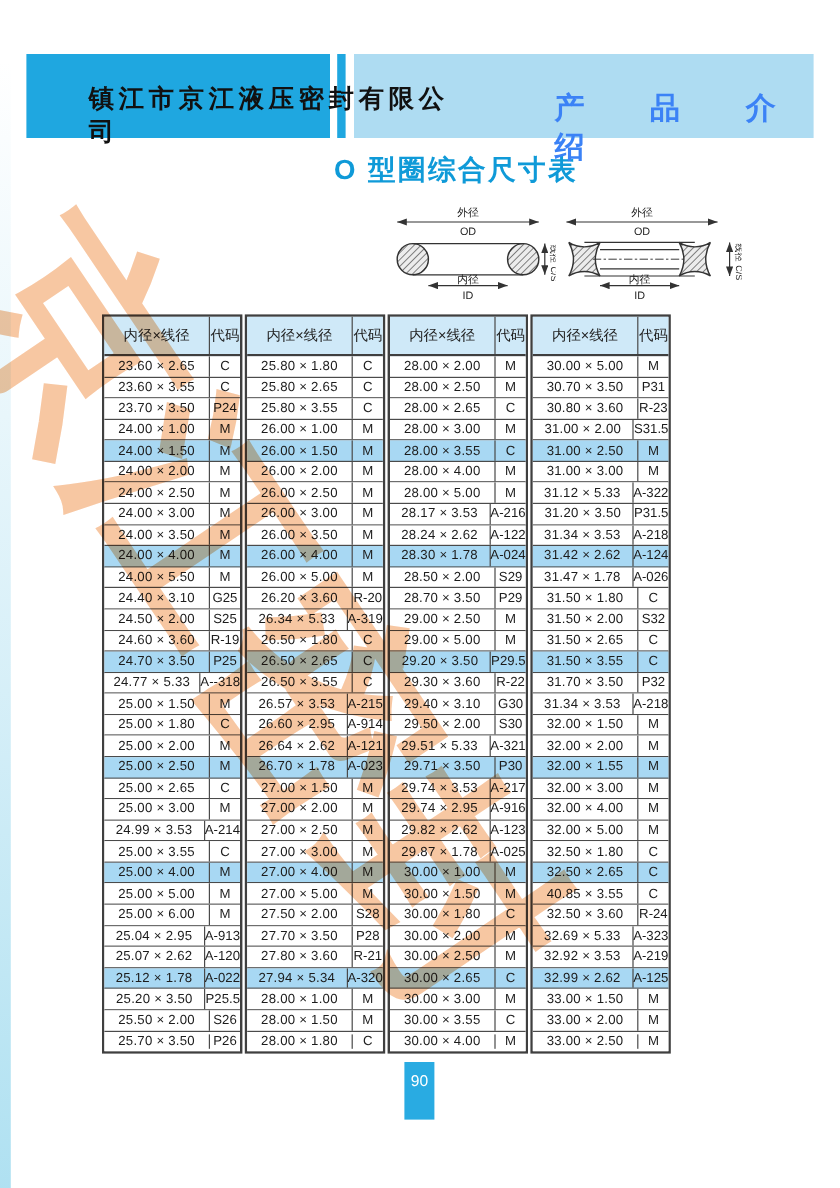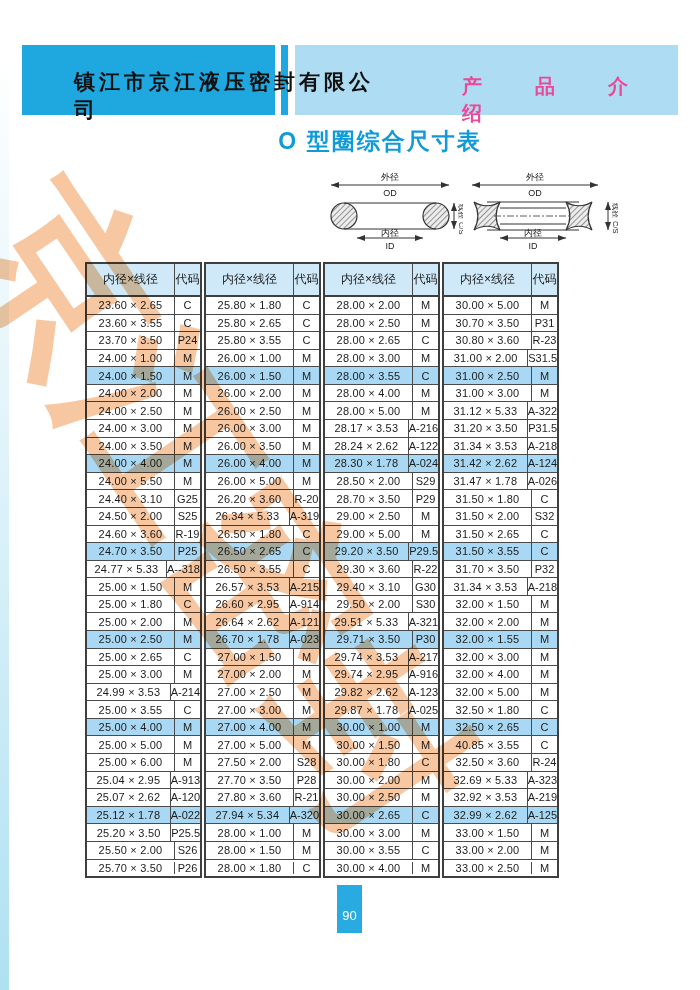--- a/index.html
+++ b/index.html
@@ -8,21 +8,21 @@
   
   .edge-shade{position:absolute;left:0;top:50px;width:9px;height:940px;
     background:linear-gradient(to bottom,rgba(170,220,240,0) 0%,rgba(140,210,235,.35) 55%,rgba(110,200,230,.55) 100%);}
   
   .bar-dark{position:absolute;left:22px;top:45px;width:253px;height:70px;background:#1fa7e0;}
   .bar-stripe{position:absolute;left:281px;top:45px;width:7px;height:70px;background:#1fa7e0;}
   .bar-light{position:absolute;left:295px;top:45px;width:383px;height:70px;background:#aedcf2;}
   .company{position:absolute;left:74px;top:68px;width:320px;font-family:"DejaVu Serif",serif;
     font-size:21px;font-weight:bold;color:#111;letter-spacing:4px;z-index:3;}
   .section-ttl{position:absolute;left:462px;top:73px;font-family:"DejaVu Serif",serif;
-    font-size:20px;font-weight:bold;color:#ec4899;letter-spacing:23px;z-index:3;}
+    font-size:25px;font-weight:bold;color:#3b82f6;letter-spacing:23px;z-index:3;}
   .page-title{position:absolute;left:0;top:126px;width:700px;text-align:center;
     font-size:23px;font-weight:bold;color:#0f9ad8;letter-spacing:2px;margin-left:30px;}
   
   .info{position:absolute;left:85px;top:163px;font-size:12.5px;color:#1a1a1a;line-height:17.5px;}
   .info .ind{padding-left:63px;}
   
   .diag1{position:absolute;left:328px;top:170px;}
   .diag2{position:absolute;left:466px;top:170px;}
   
   .tablewrap{position:absolute;left:85px;top:262px;width:538px;height:616px;display:flex;gap:2px;}
@@ -37,21 +37,21 @@
   .td{display:flex;align-items:center;justify-content:center;font-size:11px;color:#1c1c1c;white-space:nowrap;}
   .td.size{width:87px;border-right:1px solid #4a4a4a;letter-spacing:.2px;}
   .td.code{flex:1;}
   
   .wm{position:absolute;left:85px;top:150px;z-index:20;pointer-events:none;
     font-family:"DejaVu Serif",serif;font-weight:bold;font-size:185px;line-height:1;
     color:#f6bd92;opacity:.85;mix-blend-mode:multiply;white-space:nowrap;
     transform:rotate(56deg);transform-origin:0 0;}
   
   .pagebadge{position:absolute;left:337px;top:885px;width:25px;height:48px;background:#29abe2;
-    color:#fff;font-size:13px;text-align:center;padding-top:23px;box-sizing:border-box;}
+    color:#fff;font-size:13px;text-align:center;padding-top:8px;box-sizing:border-box;}
   svg text{font-family:"Liberation Sans",sans-serif;}
 </style>
 </head>
 <body>
 
 <div class="page">
 
   <div class="edge-shade"></div>
 
   <div class="bar-dark"></div>

